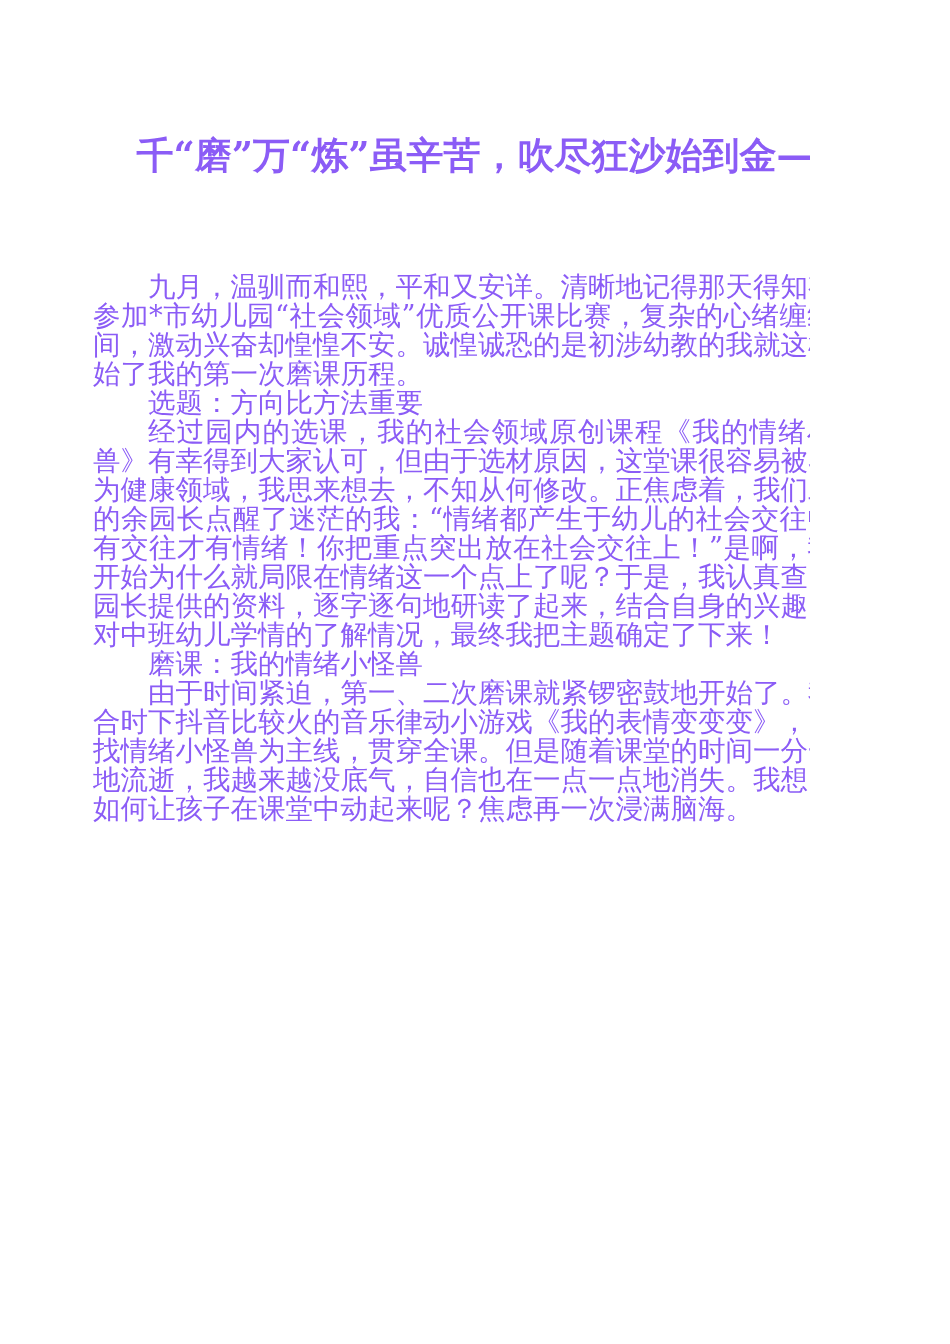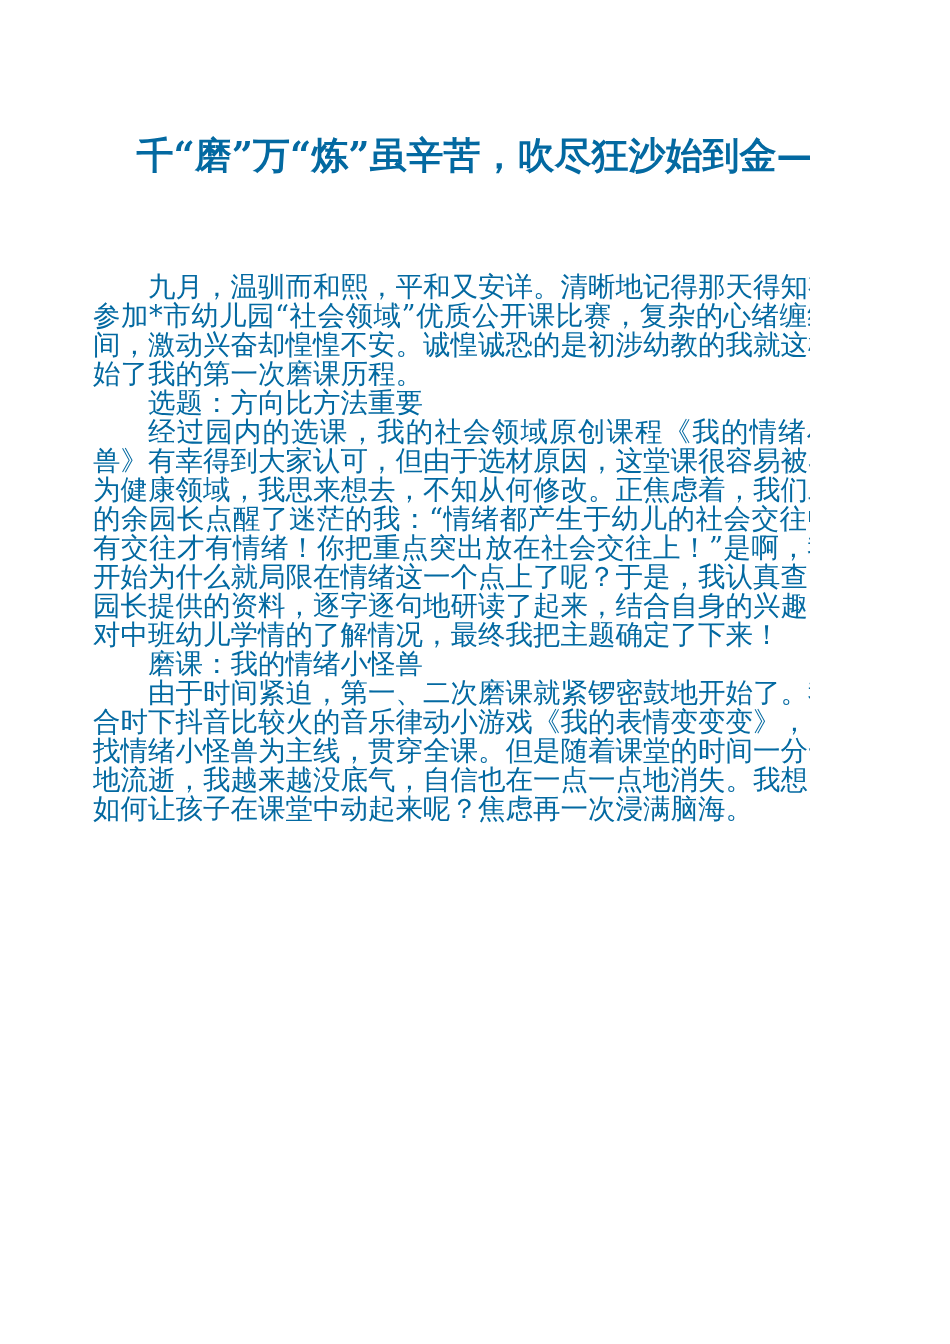--- a/index.html
+++ b/index.html
@@ -5,21 +5,21 @@
   html, body {
     margin: 0;
     padding: 0;
     background: #ffffff;
   }
   .page {
     position: relative;
     width: 810px;
     height: 1344px;
     background: #ffffff;
-    color: #0369a1;
+    color: #8b5cf6;
     overflow: hidden;
     font-family: "DejaVu Serif", "Liberation Serif", serif;
   }
   .doc-title {
     position: absolute;
     top: 133px;
     left: 88px;
     width: 774px;
     margin: 0;
     text-align: center;

